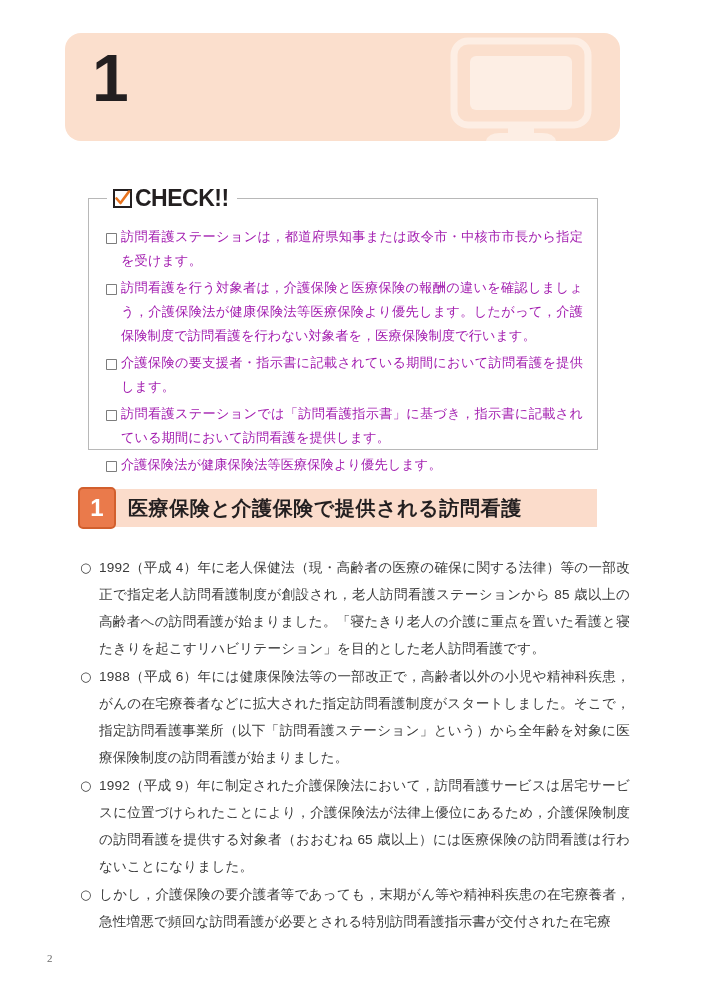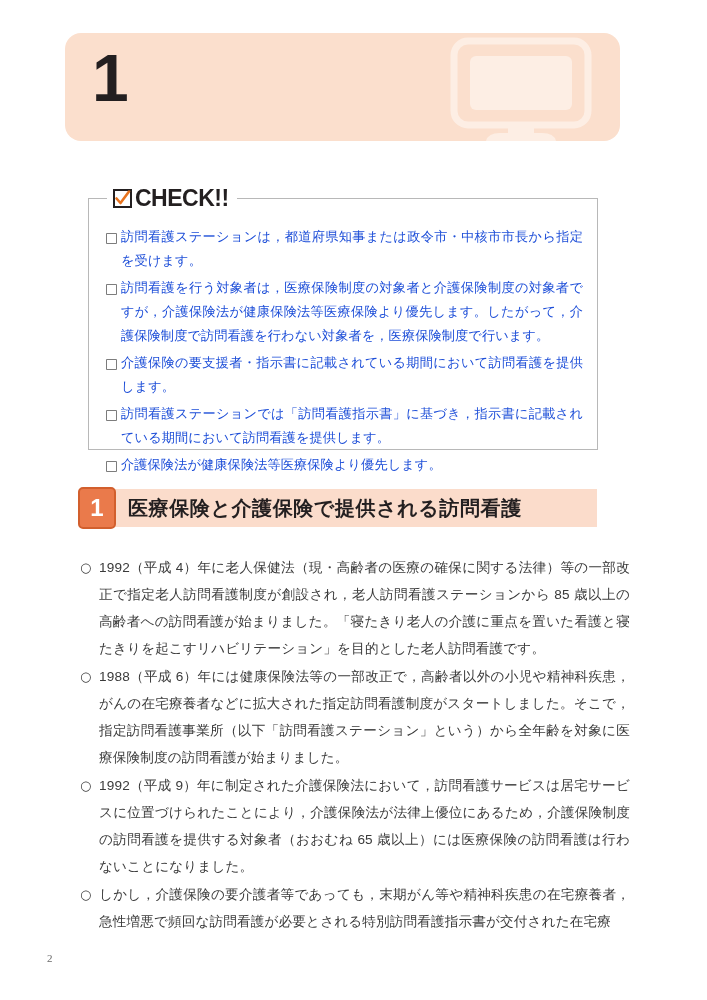--- a/index.html
+++ b/index.html
@@ -116,21 +116,21 @@
     flex: none;
     width: 16px;
     font-size: 13.5px;
     line-height: 24px;
     color: #555;
     font-family: "DejaVu Sans", sans-serif;
   }
   .check-item-text {
     font-size: 13.2px;
     line-height: 24px;
-    color: #1d4ed8;
+    color: #a21caf;
     letter-spacing: 0.1px;
     text-align: justify;
     flex: 1;
   }
 
   
   .section-heading {
     position: absolute;
     left: 78px;
     top: 487px;
@@ -244,21 +244,21 @@
       <span class="check-legend-text">CHECK!!</span>
     </div>
 
     <div class="check-list">
       <div class="check-item">
         <span class="check-item-box">□</span>
         <span class="check-item-text">訪問看護ステーションは，都道府県知事または政令市・中核市市長から指定を受けます。</span>
       </div>
       <div class="check-item">
         <span class="check-item-box">□</span>
-        <span class="check-item-text">訪問看護を行う対象者は，医療保険制度の対象者と介護保険制度の対象者ですが，介護保険法が健康保険法等医療保険より優先します。したがって，介護保険制度で訪問看護を行わない対象者を，医療保険制度で行います。</span>
+        <span class="check-item-text">訪問看護を行う対象者は，介護保険と医療保険の報酬の違いを確認しましょう，介護保険法が健康保険法等医療保険より優先します。したがって，介護保険制度で訪問看護を行わない対象者を，医療保険制度で行います。</span>
       </div>
       <div class="check-item">
         <span class="check-item-box">□</span>
         <span class="check-item-text">介護保険の要支援者・指示書に記載されている期間において訪問看護を提供します。</span>
       </div>
       <div class="check-item">
         <span class="check-item-box">□</span>
         <span class="check-item-text">訪問看護ステーションでは「訪問看護指示書」に基づき，指示書に記載されている期間において訪問看護を提供します。</span>
       </div>
       <div class="check-item">

